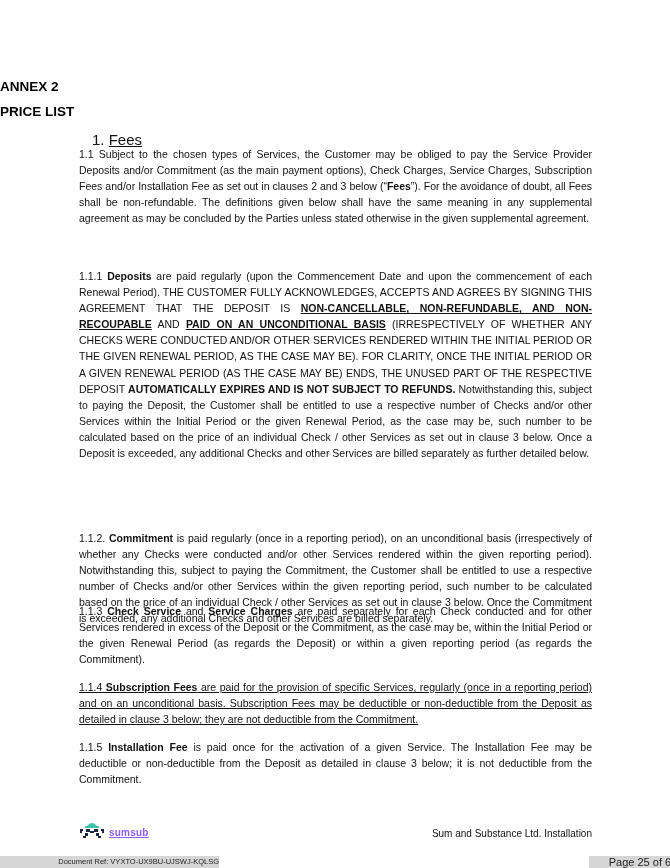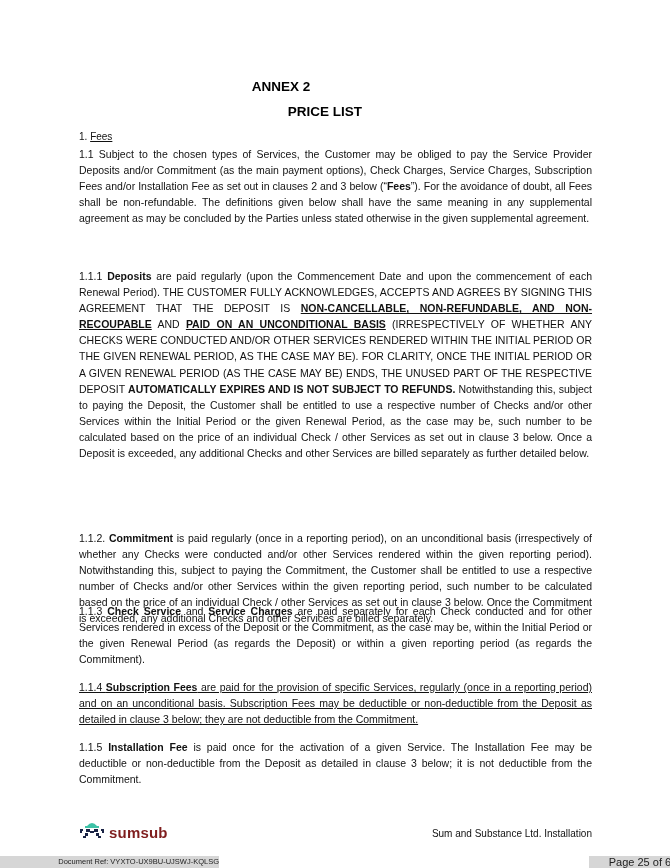--- a/index.html
+++ b/index.html
@@ -1,36 +1,36 @@
 <!DOCTYPE html>
 <html><head>
 <meta charset="utf-8">
 <style>
   html, body { margin: 0; padding: 0; background: #ffffff; }
   body { width: 670px; height: 868px; position: relative; overflow: hidden;
          font-family: "Liberation Sans", sans-serif; color: #111; }
   .page { position: absolute; left: 0; top: 0; width: 670px; height: 868px; background: #fff; }
-  .title { position: absolute; left: 0; width: 562px; text-align: center; font-weight: bold;
+  .title { position: absolute; left: 0; width: 562px; text-align: left; font-weight: bold;
            font-size: 13.5px; color: #000; }
   .t1 { top: 79px; }
-  .t2 { top: 104px; margin-left: 44px; }
-  .sec { position: absolute; left: 79px; top: 131px; font-size: 10px; text-align: right; }
+  .t2 { top: 104px; }
+  .sec { position: absolute; left: 92px; top: 131px; font-size: 15px; text-align: right; }
   .sec u { text-decoration: underline; }
   .para { position: absolute; left: 79px; width: 513px; font-size: 10.5px; line-height: 16.1px;
           text-align: justify; color: #111; }
   .para b { font-weight: bold; }
   .ul { text-decoration: underline; font-weight: bold; }
   .p1 { top: 146px; }
   .p2 { top: 268px; }
   .p3 { top: 490px; margin-top: 40px; }
   .p4 { top: 603px; }
   .p5 { top: 679px; text-decoration: underline; }
   .p6 { top: 739px; }
   .logo { position: absolute; left: 79px; top: 820px; display: flex; align-items: center; }
-  .logo-text { font-size: 15px; font-weight: bold; color: #7f1d1d; margin-left: 4px; letter-spacing: 0.2px; }
+  .logo-text { font-size: 10px; font-weight: bold; color: #8b5cf6; margin-left: 4px; letter-spacing: 0.2px; text-decoration: underline; }
   .confidential { position: absolute; right: 78px; top: 828px; font-size: 10px; color: #111; }
   .footer-ref { position: absolute; left: 0; top: 856px; width: 219px; height: 20px; background: #d6d6d6;
                 font-size: 7.5px; text-align: right; line-height: 12px; color: #222; }
   .footer-page { position: absolute; left: 562px; top: 856px; width: 108px; height: 12px; background: #d6d6d6;
                  font-size: 11px; text-align: center; line-height: 12px; color: #222; margin-left: 27px; }
 </style>
 </head>
 <body>
 
 <div class="page">

